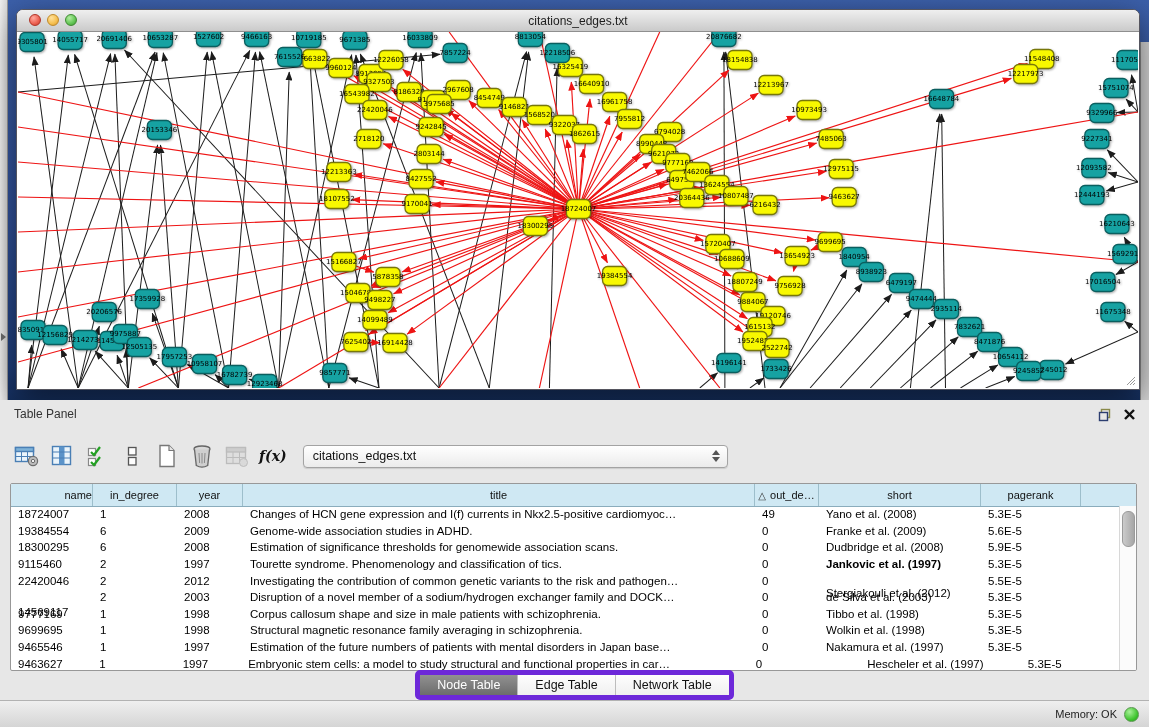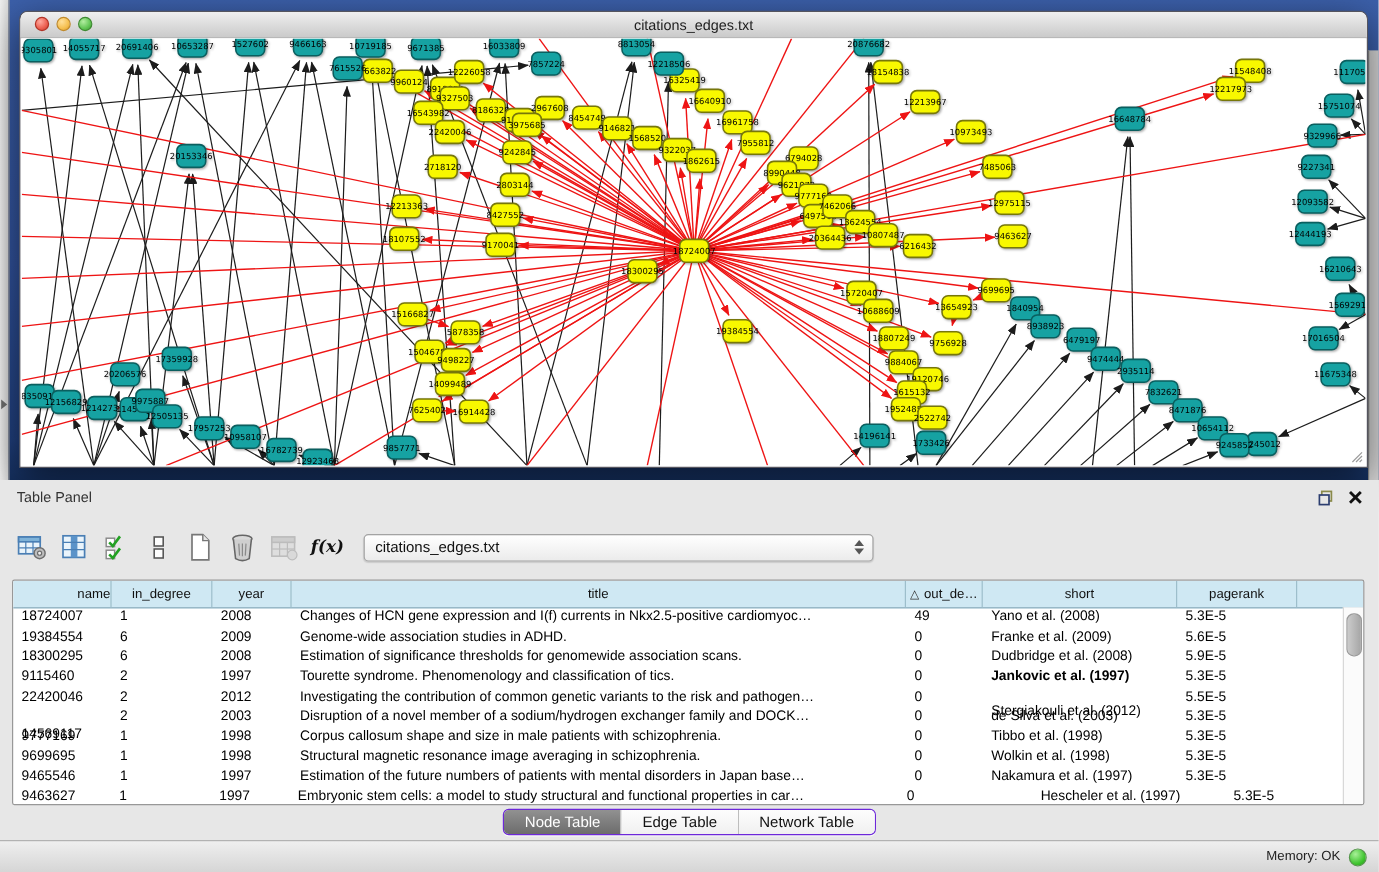--- a/index.html
+++ b/index.html
@@ -61,21 +61,21 @@
   .th .sort{margin-right:4px;font-size:10px;color:#333;}
   .th-fill{flex:1;border-right:none;cursor:default;}
   .tbody{position:absolute;left:0;top:22px;right:16px;bottom:0;overflow:hidden;}
   .tr{display:flex;height:16.6px;align-items:center;cursor:default;}
   .td{box-sizing:border-box;padding-left:7px;font-size:11.5px;color:#000;white-space:nowrap;overflow:hidden;}
   .vscroll{position:absolute;right:0;top:22px;bottom:0;width:16px;background:#fbfbfb;border-left:1px solid #d8d8d8;}
   .vthumb{position:absolute;left:2px;top:5px;width:11px;height:34px;border-radius:6px;
     background:linear-gradient(90deg,#cbcbcb,#a6a6a6);border:1px solid #9a9a9a;cursor:pointer;}
 
   .tabbar{position:absolute;top:270px;left:0;right:0;height:30px;display:flex;justify-content:center;align-items:center;}
-  .seg{display:flex;border:1px solid #6d28d9;border-radius:5px;overflow:hidden;background:#fff;box-shadow:0 1px 0 rgba(255,255,255,.7);}
+  .seg{display:flex;border:5px solid #6d28d9;border-radius:5px;overflow:hidden;background:#fff;box-shadow:0 1px 0 rgba(255,255,255,.7);}
   .seg .segbtn{border:none;background:linear-gradient(#fdfdfd,#f0f0f0);font-size:12.5px;color:#111;
     padding:3px 17px;border-right:1px solid #bdbdbd;font-family:"Liberation Sans",sans-serif;cursor:pointer;}
   .seg .segbtn:last-child{border-right:none;}
   .seg .segbtn.active{background:linear-gradient(#919191,#6c6c6c);color:#fff;}
 
   .statusbar{position:absolute;left:0;right:0;bottom:0;height:27px;box-sizing:border-box;
     background:linear-gradient(#efefef,#d5d5d5);border-top:1px solid #b2b2b2;
     display:flex;align-items:center;justify-content:flex-end;padding-right:10px;gap:7px;
     font-size:11px;color:#222;}
   .memdot{width:13px;height:13px;border-radius:50%;
@@ -690,21 +690,21 @@
             <div class="td" style="width: 66px;">1998</div>
             <div class="td" style="width: 512px;">Corpus callosum shape and size in male patients with schizophrenia.</div>
             <div class="td" style="width: 64px;">0</div>
             <div class="td" style="width: 162px;">Tibbo et al. (1998)</div>
             <div class="td" style="width: 100px;">5.3E-5</div>
           </div>
           <div class="tr">
             <div class="td" style="width: 82px;">9699695</div>
             <div class="td" style="width: 84px;">1</div>
             <div class="td" style="width: 66px;">1998</div>
-            <div class="td" style="width: 512px;">Structural magnetic resonance image averaging in schizophrenia.</div>
+            <div class="td" style="width: 512px;">Structural magnetic resonance family averaging in schizophrenia.</div>
             <div class="td" style="width: 64px;">0</div>
             <div class="td" style="width: 162px;">Wolkin et al. (1998)</div>
             <div class="td" style="width: 100px;">5.3E-5</div>
           </div>
           <div class="tr">
             <div class="td" style="width: 82px;">9465546</div>
             <div class="td" style="width: 84px;">1</div>
             <div class="td" style="width: 66px;">1997</div>
             <div class="td" style="width: 512px;">Estimation of the future numbers of patients with mental disorders in Japan base…</div>
             <div class="td" style="width: 64px;">0</div>

